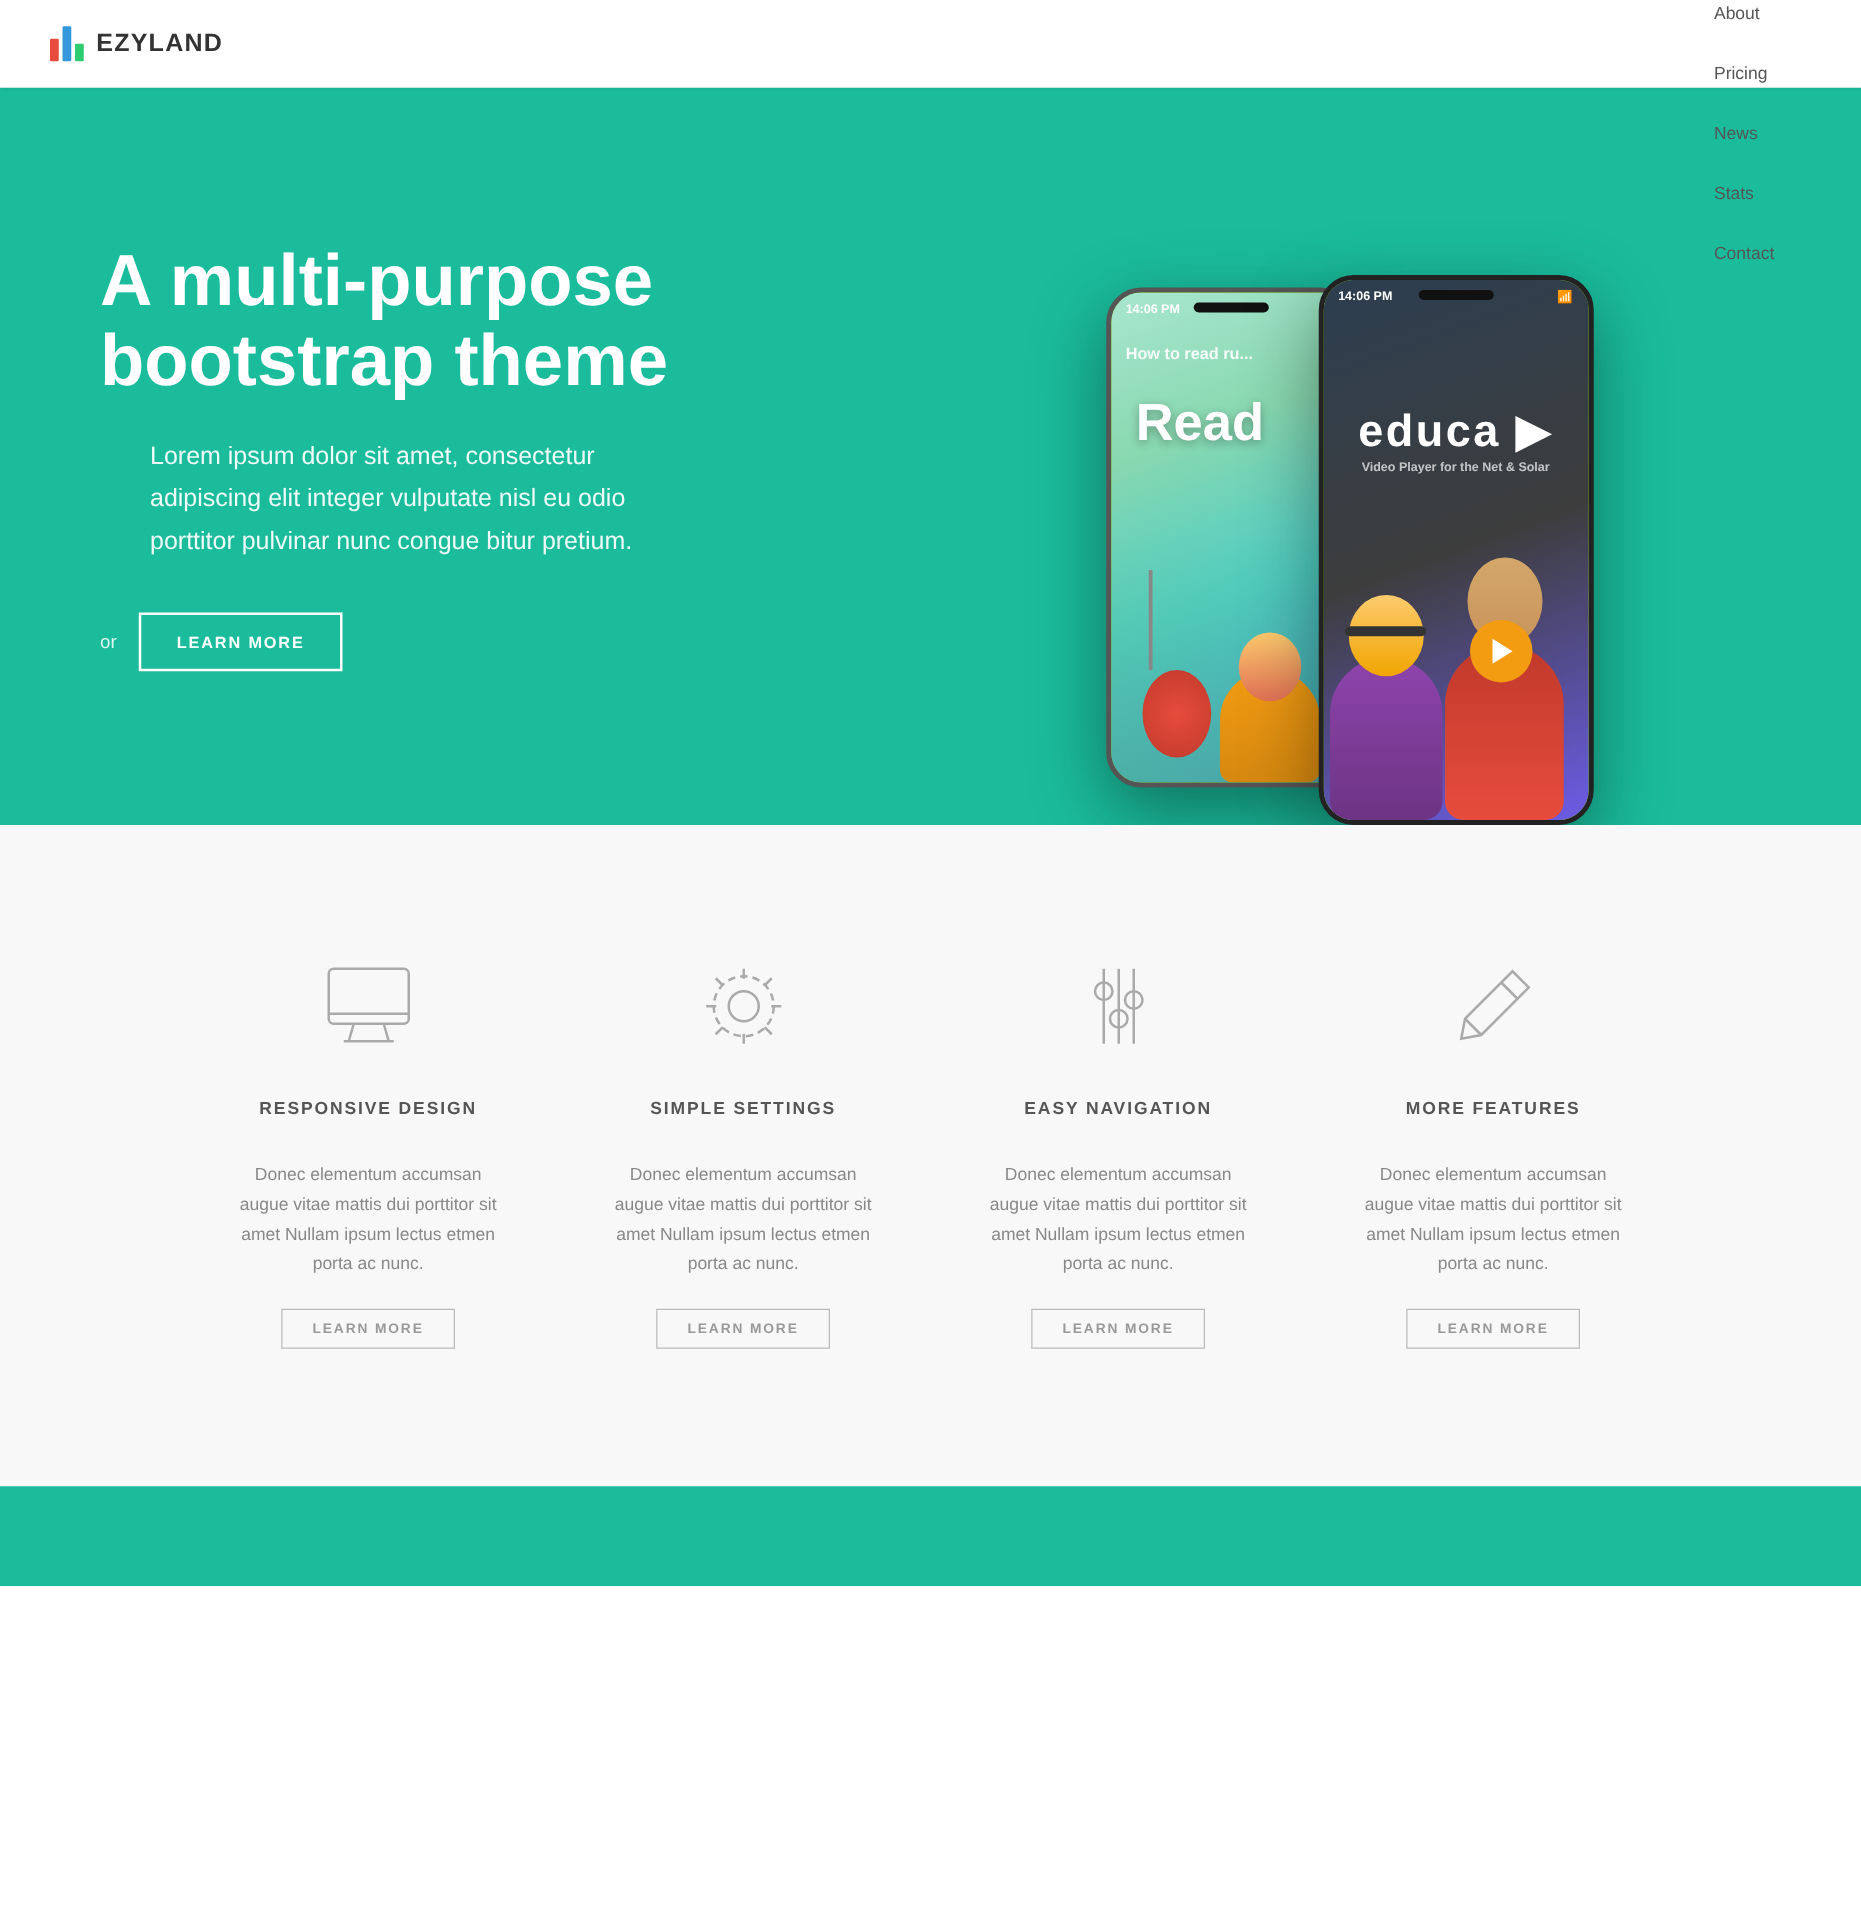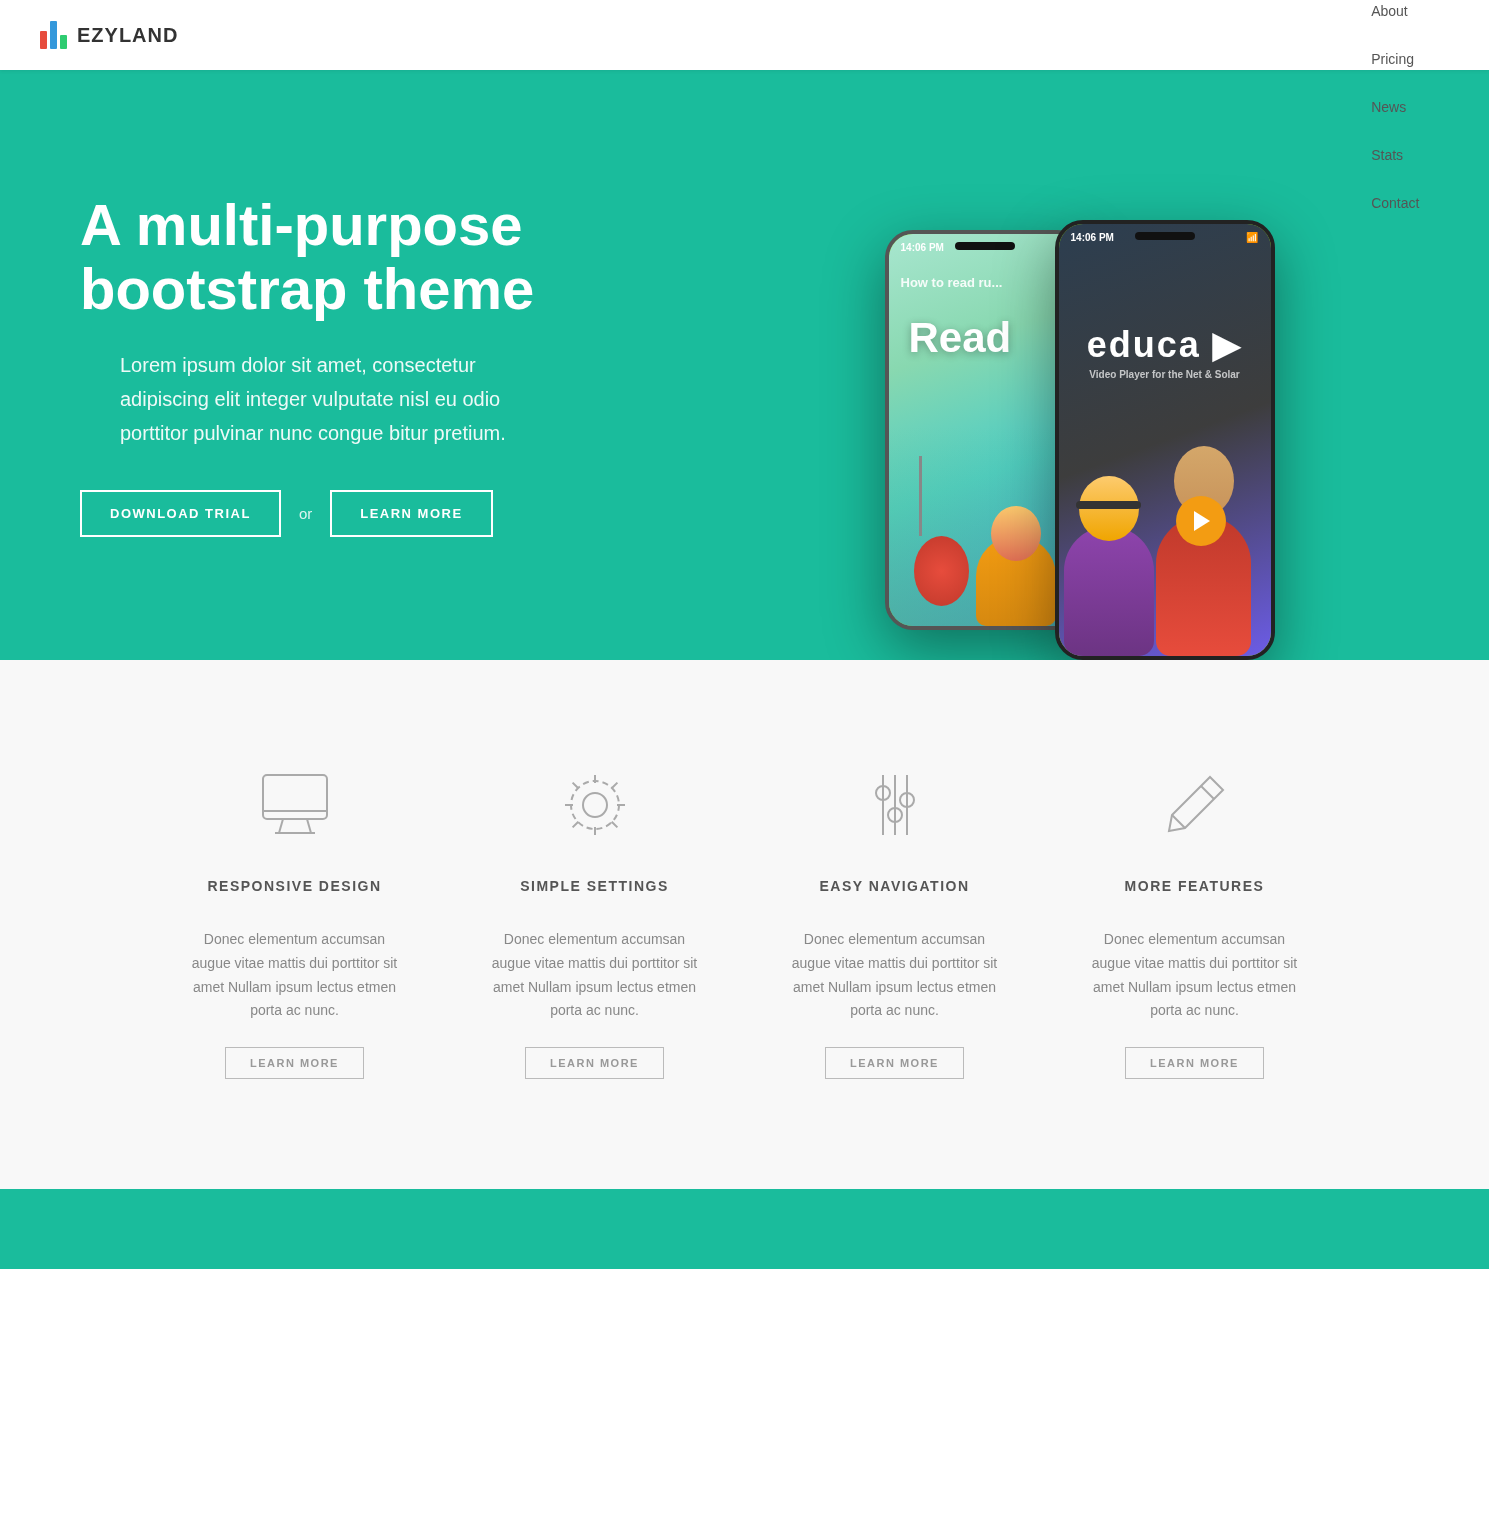--- a/index.html
+++ b/index.html
@@ -338,21 +338,20 @@
     <li><a href="#">Stats</a></li>
     <li><a href="#">Contact</a></li>
   </ul>
 </nav>
 
 <section class="hero">
   <div class="hero-content">
     <h1 class="hero-title">A multi-purpose bootstrap theme</h1>
     <p class="hero-desc">Lorem ipsum dolor sit amet, consectetur adipiscing elit integer vulputate nisl eu odio porttitor pulvinar nunc congue bitur pretium.</p>
     <div class="hero-buttons">
-      <button class="btn-outline">DOWNLOAD TRIAL</button>
       <span class="hero-or">or</span>
       <button class="btn-outline">LEARN MORE</button>
     </div>
   </div>
   <div class="hero-image">
     <div class="phones-container">
 
       <div class="phone phone-left">
         <div class="phone-screen">
           <div class="phone-notch"></div>

